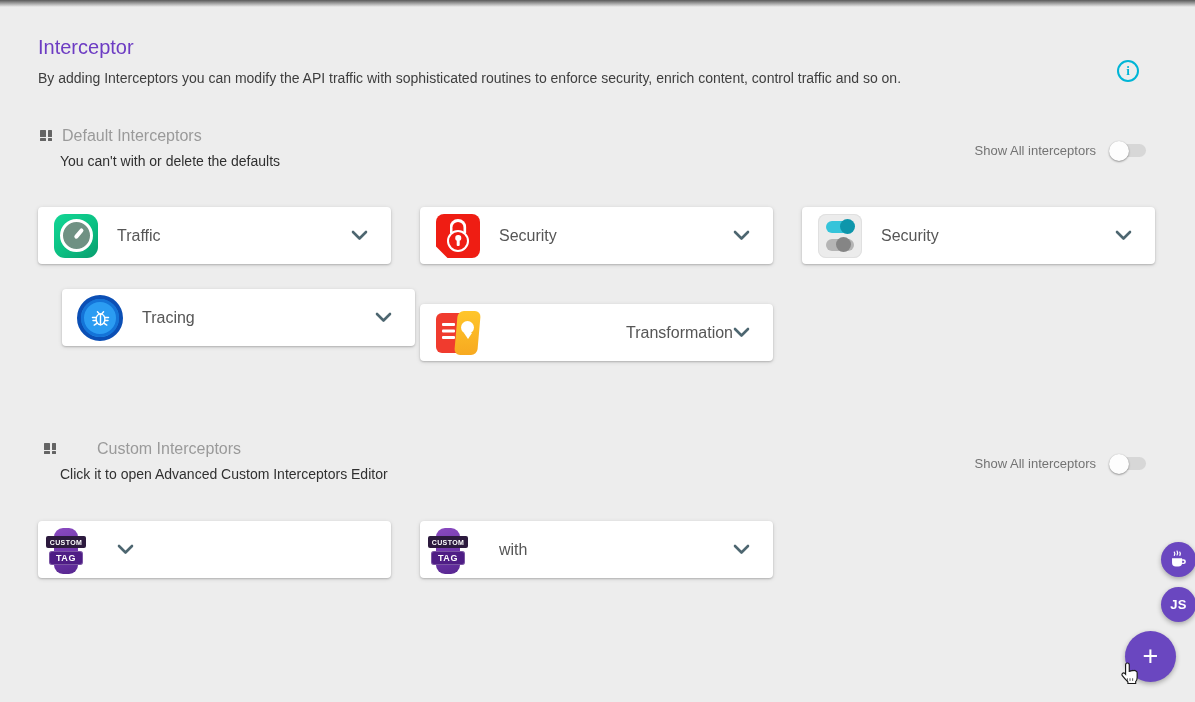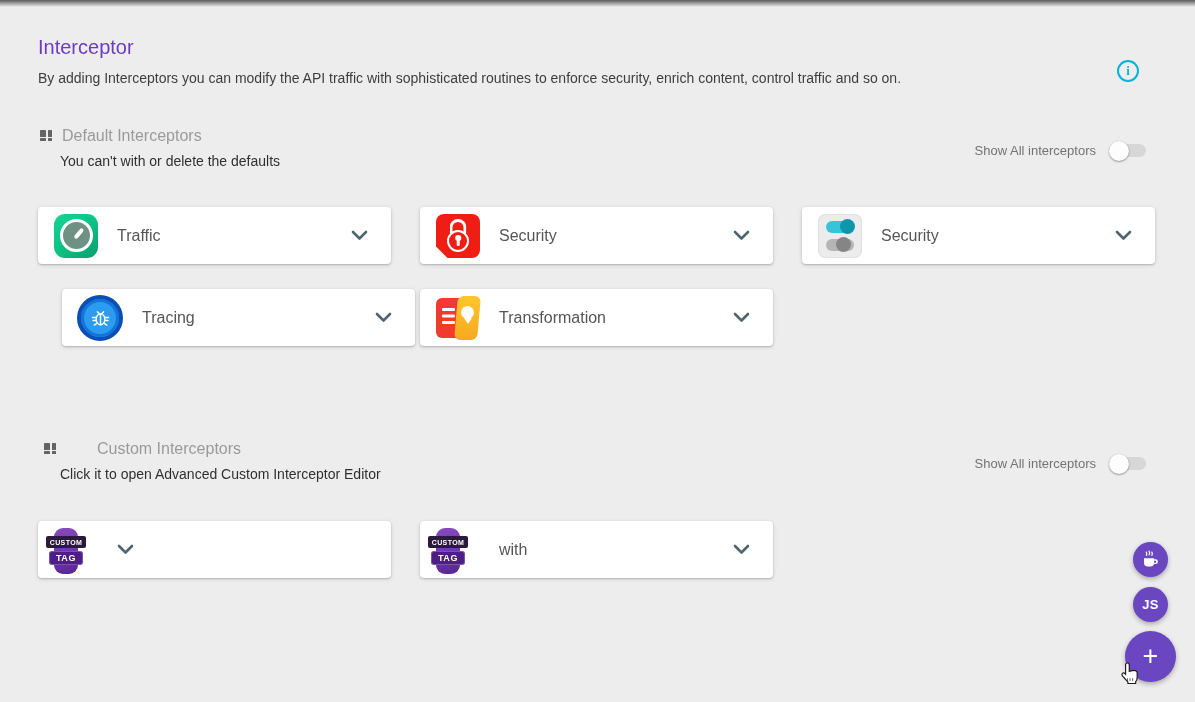--- a/index.html
+++ b/index.html
@@ -105,21 +105,21 @@
   .ct-top { background:#2c1a3e; color:#fff; font-size:7px; font-weight:bold;
     letter-spacing:.4px; padding:2.5px 4px; border-radius:2px; line-height:1; }
   .ct-bottom { background:#4e1d85; color:#fff; font-size:9px; font-weight:bold;
     letter-spacing:.6px; padding:2.5px 7px; border-radius:3px; line-height:1;
     box-shadow:inset 0 0 0 1px rgba(255,255,255,.25); }
 
   
   .fab { position:absolute; border-radius:50%; background:#6a47c0; color:#fff;
     display:flex; align-items:center; justify-content:center; cursor:pointer;
     box-shadow:0 2px 5px rgba(0,0,0,.3); }
-  .fab.small { width:35px; height:35px; }
+  .fab.small { width:35px; height:35px;margin-left:28px; }
   .fab.big { width:51px; height:51px; font-size:27px; font-weight:300; }
   .fab-js { font-size:13px; font-weight:bold; letter-spacing:.3px; }
   .cursor-hand { position:absolute; left:-5px; bottom:-10px; }
 </style>
 </head>
 <body>
 
 <div class="top-shadow"></div>
 
 <div class="page-title">Interceptor</div>
@@ -195,21 +195,21 @@
     </svg>
   </div>
   <div class="card-label">Tracing</div>
   <span class="chevron">
     <svg width="17" height="11" viewBox="0 0 17 11">
         <path d="M2 2 L8.5 8.5 L15 2" fill="none" stroke="#4d6670" stroke-width="2.6" stroke-linecap="round" stroke-linejoin="round"></path>
       </svg>
   </span>
 </div>
 
-<div class="card" style="left:420px; top:289px;">
+<div class="card" style="left:420px; top:304px;text-align:right;">
   <div class="card-icon icon-transformation">
     <div class="doc"></div>
       <div class="doclines"></div>
       <div class="ycard"></div>
       <div class="bulb"></div>
   </div>
   <div class="card-label">Transformation</div>
   <span class="chevron">
     <svg width="17" height="11" viewBox="0 0 17 11">
         <path d="M2 2 L8.5 8.5 L15 2" fill="none" stroke="#4d6670" stroke-width="2.6" stroke-linecap="round" stroke-linejoin="round"></path>
@@ -219,21 +219,21 @@
 
 <div class="section-head" style="left:44px; top:440px;gap:40px;">
   <span class="grid-icon">
       <span></span>
       <span></span>
       <span></span>
       <span></span>
     </span>
   <span class="section-title">Custom Interceptors</span>
 </div>
-<div class="section-sub" style="left:60px; top:466px;">Click it to open Advanced Custom Interceptor Editor</div>
+<div class="section-sub" style="left:60px; top:466px;">Click it to open Advanced Custom Interceptors Editor</div>
 
 <div class="toggle-row" style="right:49px; top:456px;">
   <span class="toggle-label">Show All interceptors</span>
   <span class="toggle">
       <span class="knob"></span>
     </span>
 </div>
 
 <div class="card" style="left:38px; top:521px;">
   <div class="card-icon">

